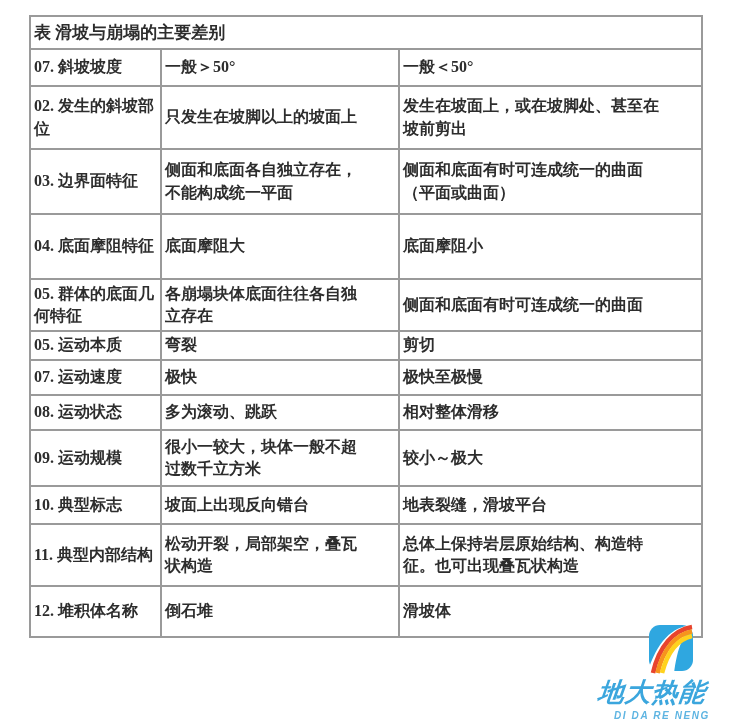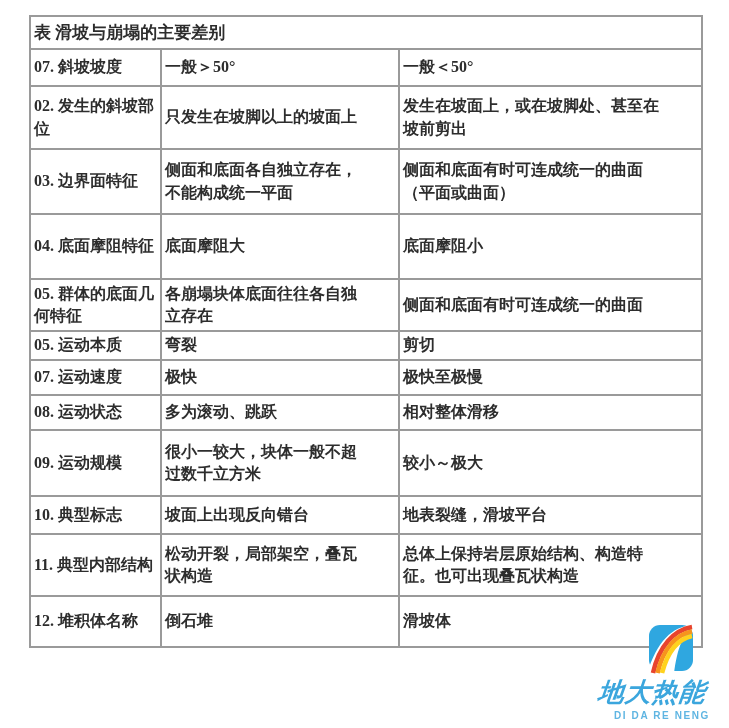--- a/index.html
+++ b/index.html
@@ -68,20 +68,21 @@
     color: #3ba6dd;
     transform: skewX(-6deg);
     white-space: nowrap;
     font-family: "Liberation Sans", sans-serif;
   }
   .wm-en {
     margin-top: 0px;
     margin-left: 16px;
     font-size: 10px;
     font-weight: bold;
+    font-style: italic;
     letter-spacing: 1.6px;
     color: #5fb5e2;
     white-space: nowrap;
     font-family: "Liberation Sans", sans-serif;
   }
 </style>
 </head>
 <body>
 
 <div class="page">
@@ -144,21 +145,21 @@
       <td>极快</td>
       <td>极快至极慢</td>
     </tr>
 
     <tr style="height:35px;">
       <td>08. 运动状态</td>
       <td>多为滚动、跳跃</td>
       <td>相对整体滑移</td>
     </tr>
 
-    <tr style="height:66px;">
+    <tr style="height:56px;">
       <td>09. 运动规模</td>
       <td>很小一较大，块体一般不超
 过数千立方米</td>
       <td>较小～极大</td>
     </tr>
 
     <tr style="height:38px;margin-left:46px;">
       <td>10. 典型标志</td>
       <td>坡面上出现反向错台</td>
       <td>地表裂缝，滑坡平台</td>

